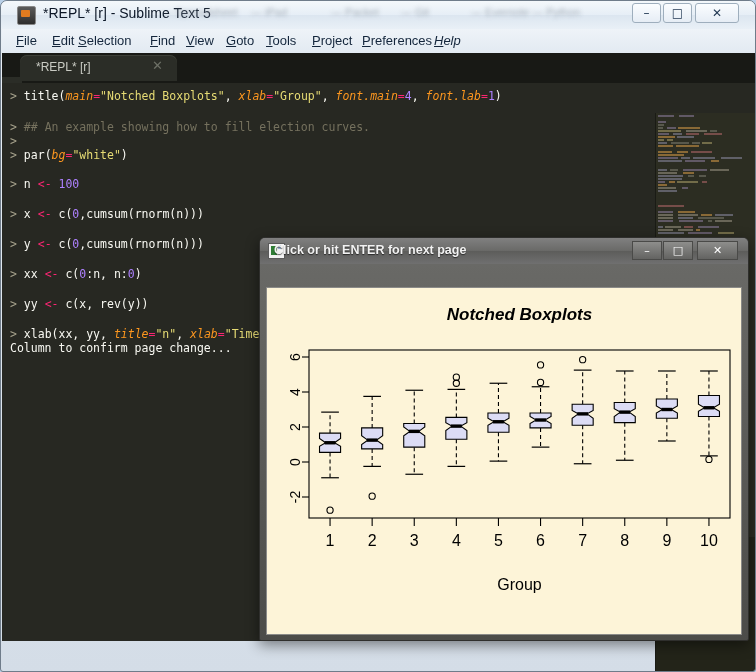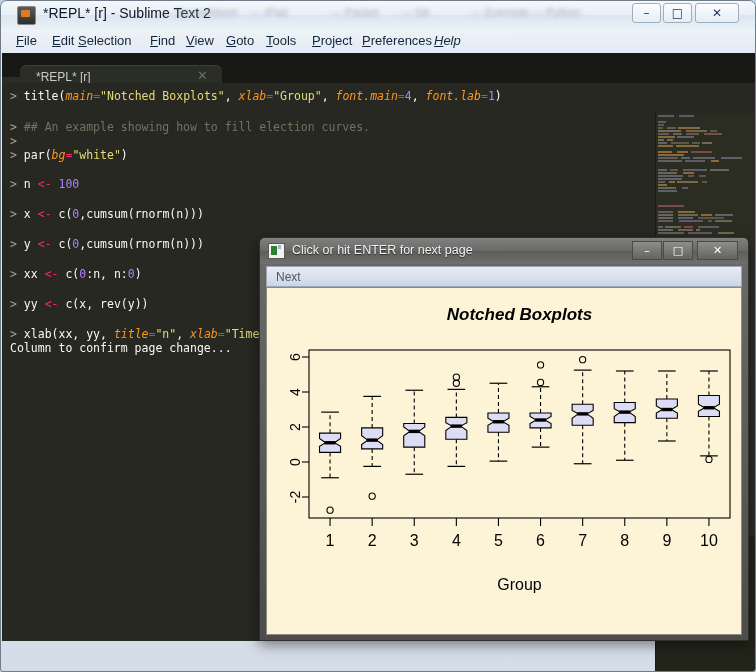--- a/index.html
+++ b/index.html
@@ -62,24 +62,23 @@
 
   
   #editor-shell{
     position:absolute;left:1px;top:52px;width:754px;height:588px;background:#1e1f1b;
   }
   #tabstrip{
     position:absolute;left:0;top:0;width:754px;height:30px;
     background:#181915;
   }
   #tab-active{
-    position:absolute;left:18px;top:12px;width:170px;height:26px;
+    position:absolute;left:18px;top:2px;width:157px;height:26px;
     background:#2b2d27;border-radius:7px 7px 0 0;
     box-shadow:inset 0 1px 0 #3d4038;
-    padding-left:32px;
   }
   #tab-label{
     position:absolute;left:16px;top:5px;font-size:12px;color:#c9cbc3;
     font-family:"Liberation Sans",sans-serif;white-space:nowrap;
   }
   #tab-close{
     position:absolute;right:14px;top:4px;font-size:13px;color:#6d7066;
     font-family:"DejaVu Sans",sans-serif;line-height:1;
   }
   #tab-fill-left{position:absolute;left:0;top:24px;width:20px;height:6px;background:#2b2d27;}
@@ -134,23 +133,24 @@
     position:absolute;left:8px;top:5px;width:15px;height:14px;
     background:#f2f2f2;border:1px solid #5a5a5a;
   }
   #plot-icon:after{
     content:"";position:absolute;left:2px;top:2px;width:6px;height:9px;background:#2f7d35;
   }
   #plot-icon:before{
     content:"";position:absolute;left:9px;top:1px;width:3px;height:4px;background:#9fb8d6;
   }
   #plot-title{
-    position:absolute;left:32px;top:5px;font-size:12.5px;color:#f2f2f2;
+    position:absolute;left:14px;top:5px;font-size:12.5px;color:#f2f2f2;
     font-family:"Liberation Sans",sans-serif;white-space:nowrap;
     text-shadow:0 1px 1px rgba(0,0,0,.6);
+    font-weight:bold;
   }
   .pwin-btn{
     position:absolute;top:3px;width:30px;height:19px;
     background:linear-gradient(to bottom,#8e8e8c,#636361);
     border:1px solid #4a4a48;box-sizing:border-box;
     display:flex;align-items:center;justify-content:center;
     color:#ffffff;font-size:11px;font-family:"DejaVu Sans",sans-serif;
   }
   #pbtn-min{right:86px;} #pbtn-max{right:55px;} #pbtn-close{right:10px;width:41px;}
   #plot-menubar{
@@ -168,21 +168,21 @@
   }
   #plot-svg{position:absolute;left:0;top:0;}
 </style>
 </head>
 <body>
 
 <div id="app-window">
 
   <div id="titlebar">
     <div id="title-icon"></div>
-    <div id="title-text">*REPL* [r] - Sublime Text 2</div>
+    <div id="title-text">*REPL* [r] - Sublime Text 5</div>
     <div id="ghost-strip">
         <div class="ghost" style="left: 160px;">— Spreadsheet</div>
         <div class="ghost" style="left: 250px;">— iPad</div>
         <div class="ghost" style="left: 330px;">— Packet</div>
         <div class="ghost" style="left: 400px;">— Git</div>
         <div class="ghost" style="left: 470px;">— Evernote — Python</div>
       </div>
     <div class="win-btn" id="btn-min">
       <span>–</span>
     </div>
@@ -517,23 +517,20 @@
       <div class="pwin-btn" id="pbtn-min">
         <span>–</span>
       </div>
       <div class="pwin-btn" id="pbtn-max">
         <span>□</span>
       </div>
       <div class="pwin-btn" id="pbtn-close">
         <span>✕</span>
       </div>
     </div>
-    <div id="plot-menubar">
-      <div id="plot-menu-next">Next</div>
-    </div>
     <div id="plot-canvas">
       <svg id="plot-svg" width="474" height="346">
           <rect x="0" y="0" width="474" height="346" fill="#fdf4d8"></rect>
           <text x="252.5" y="32" text-anchor="middle" font-family="&quot;Liberation Sans&quot;, sans-serif" font-size="17" font-weight="bold" font-style="italic" fill="#000">Notched Boxplots</text>
           <rect x="42" y="62" width="421" height="168" fill="none" stroke="#000" stroke-width="1.1"></rect>
           <line x1="35" y1="209" x2="42" y2="209" stroke="#000" stroke-width="1.1"></line>
           <text x="28" y="209" text-anchor="middle" dominant-baseline="central" font-family="&quot;Liberation Sans&quot;, sans-serif" font-size="14" fill="#000" transform="rotate(-90 28 209)">-2</text>
           <line x1="35" y1="174" x2="42" y2="174" stroke="#000" stroke-width="1.1"></line>
           <text x="28" y="174" text-anchor="middle" dominant-baseline="central" font-family="&quot;Liberation Sans&quot;, sans-serif" font-size="14" fill="#000" transform="rotate(-90 28 174)">0</text>
           <line x1="35" y1="139" x2="42" y2="139" stroke="#000" stroke-width="1.1"></line>

